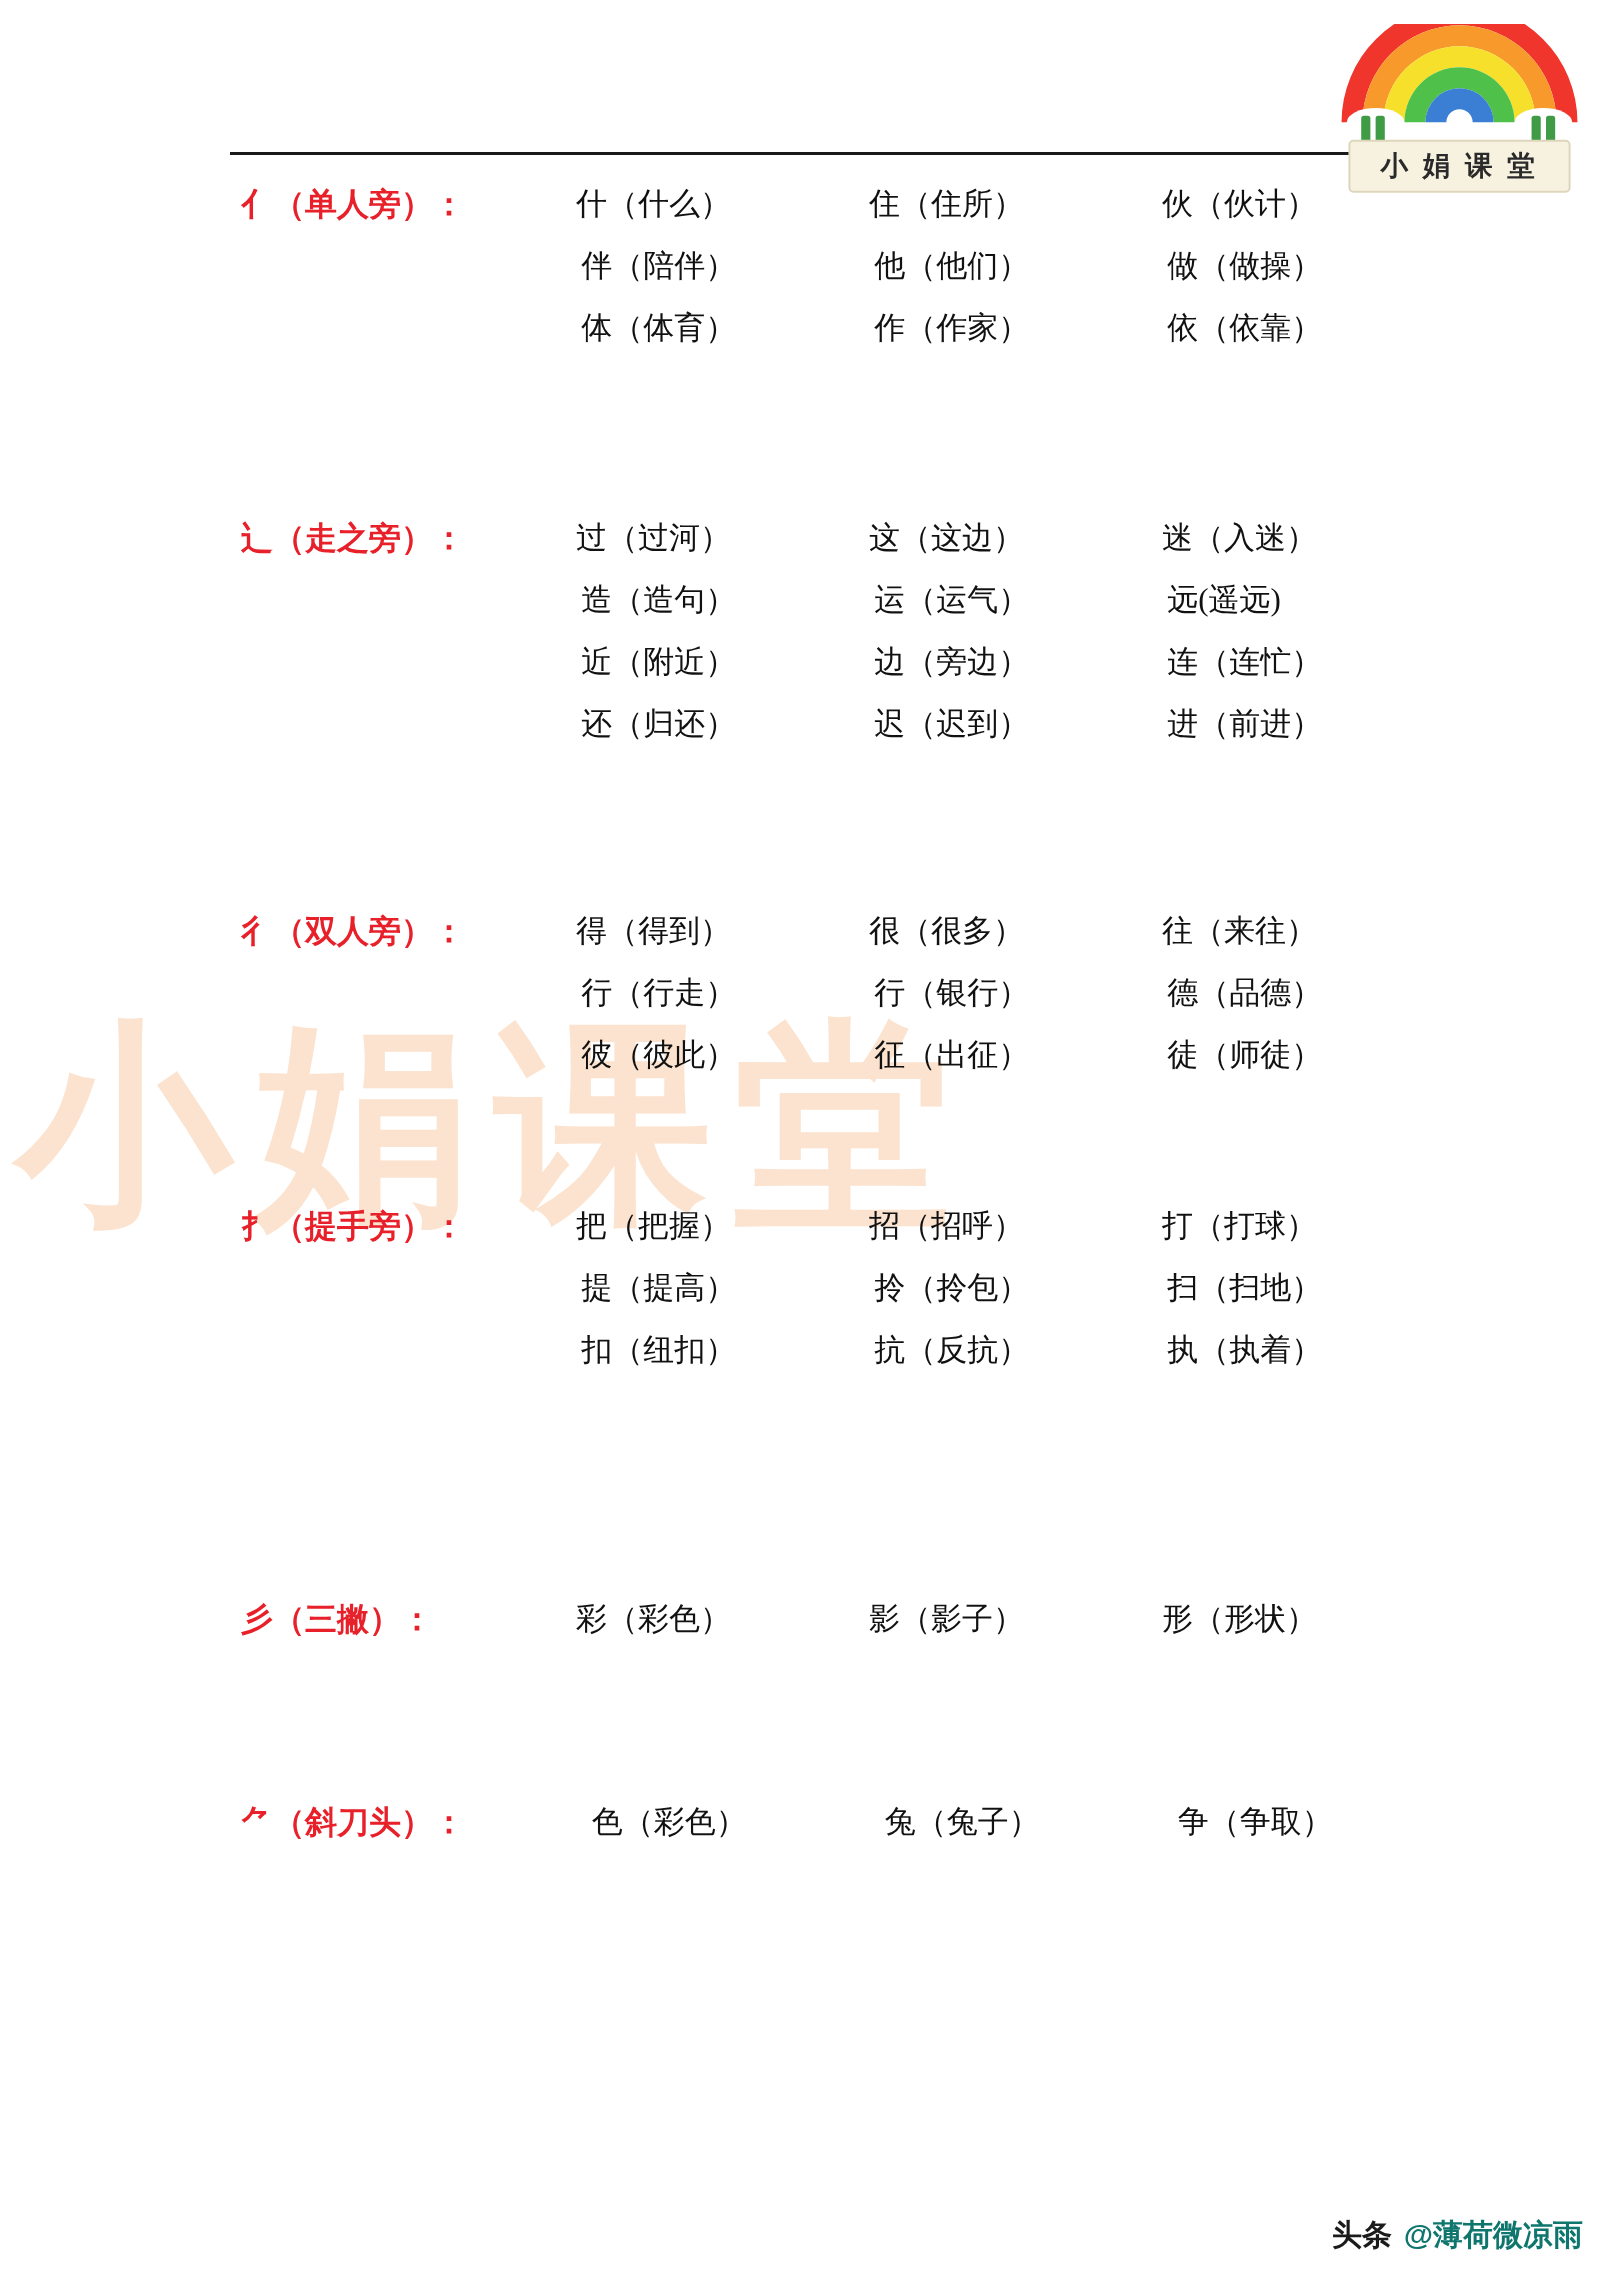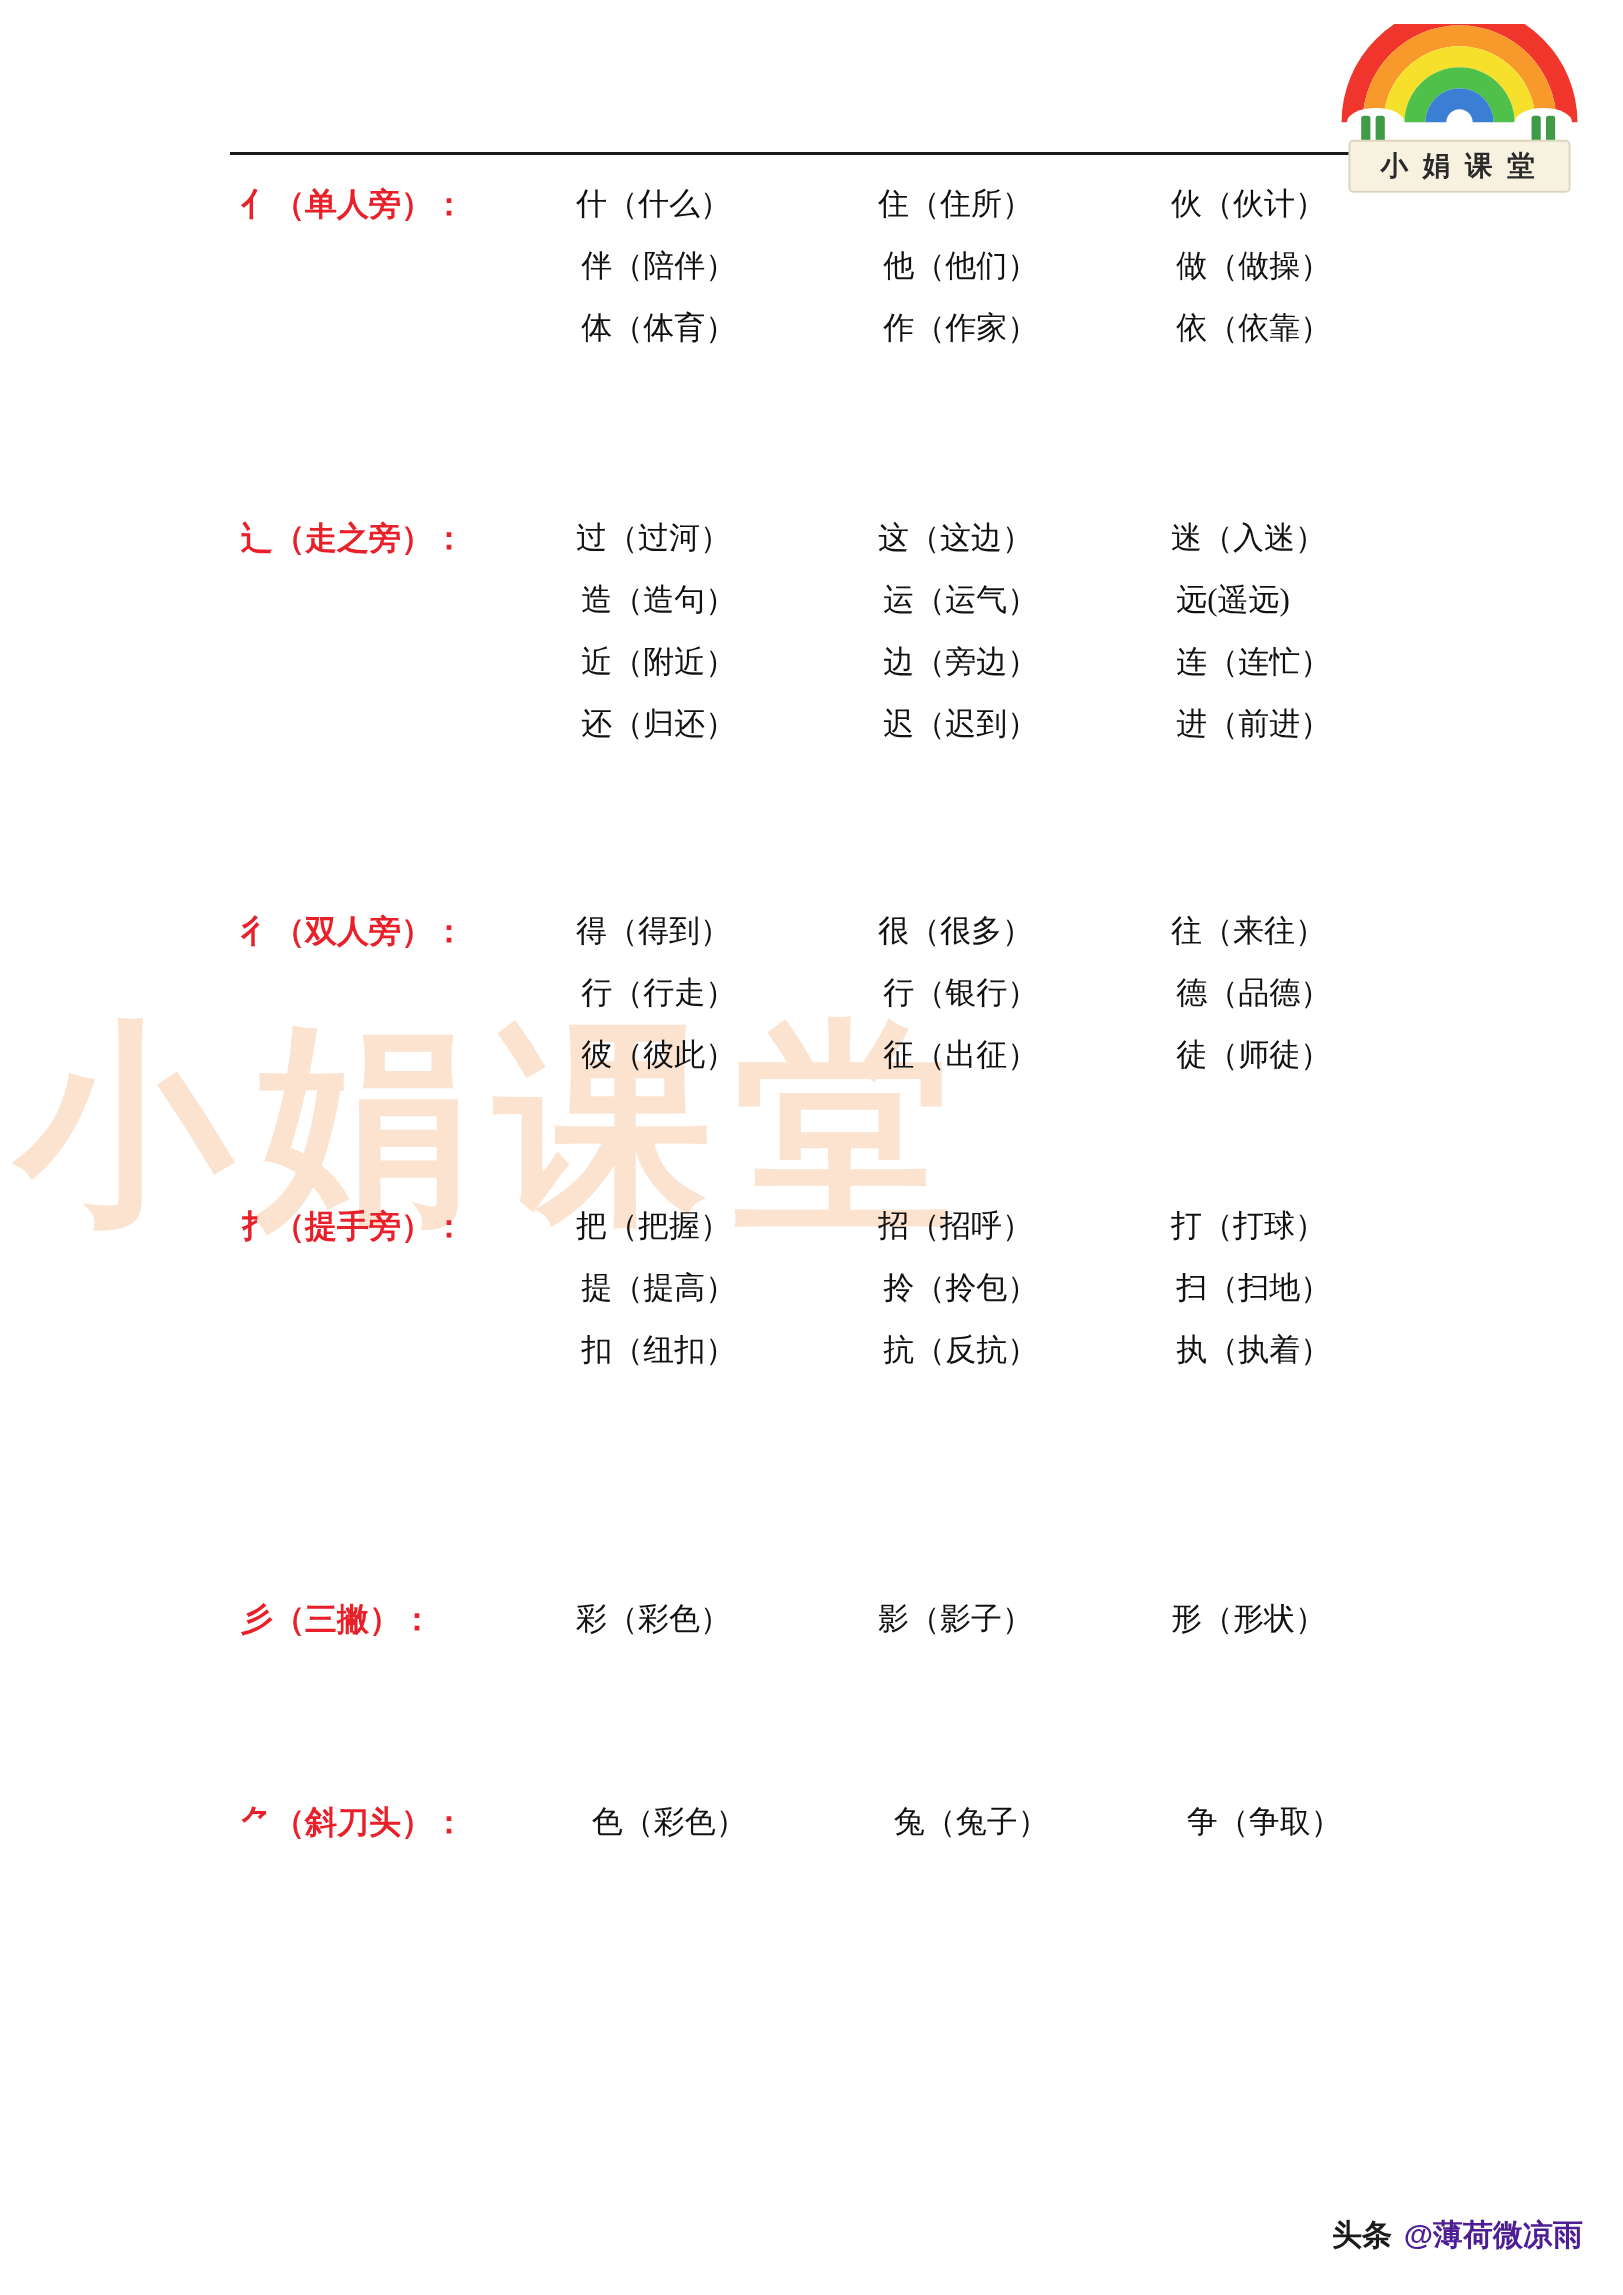--- a/index.html
+++ b/index.html
@@ -96,21 +96,21 @@
     color: #111111;
     white-space: nowrap;
     gap: 31px;
   }
 
   .cell {
     display: inline-block;
     text-align: left;
   }
   .w1 { width: 262px; }
-  .w2 { width: 262px; margin-left: 9px; }
+  .w2 { width: 262px; }
   .w3 { width: 262px; }
 
   .row.indent-a { padding-left: 15.7px; }
   .row.indent-b { padding-left: 5.2px; }
 
   
   .gap-sm { height: 26px; }
 
   
   #footer {
@@ -124,21 +124,21 @@
   }
   #footer .toutiao {
     font-size: 30px;
     font-weight: 700;
     color: #1b1b1b;
     font-family: "Liberation Sans", sans-serif;
   }
   #footer .author {
     font-size: 30px;
     font-weight: 700;
-    color: #4c1d95;
+    color: #0f766e;
     font-family: "Liberation Sans", sans-serif;
   }
 </style>
 </head>
 <body>
 
 <div id="watermark">小娟课堂</div>
 
 <div id="logo">
   <svg width="249" height="177" viewBox="0 0 380 270" xmlns="http://www.w3.org/2000/svg">

